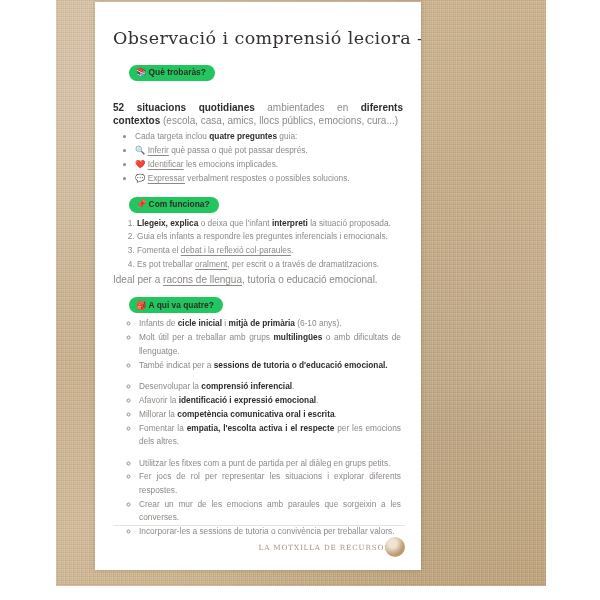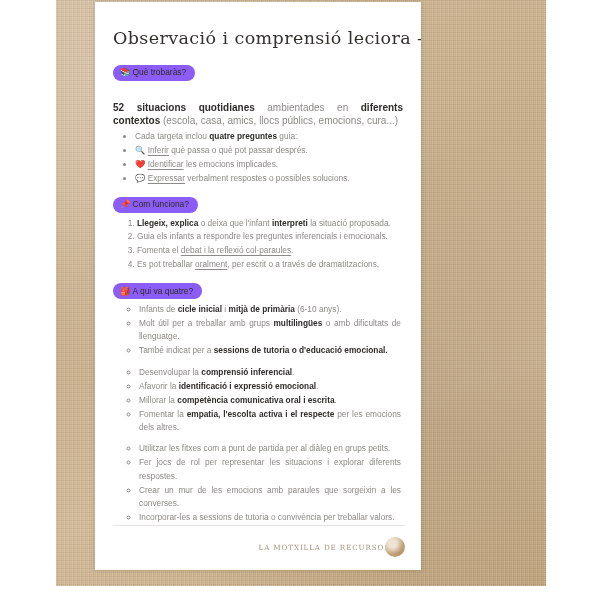--- a/index.html
+++ b/index.html
@@ -92,27 +92,27 @@
     font-size: 10px;
     line-height: 13.2px;
     color: #8d8986;
     text-align: justify;
     margin: 17px 0 3px 0;
   }
 
   
   .pill {
     display: inline-block;
-    background: #8b5cf6;
+    background: #22c55e;
     color: #2f2c2a;
     font-size: 8.4px;
-    font-weight: 400;
+    font-weight: 700;
     padding: 2.5px 9px 2.5px 7px;
     border-radius: 9px;
-    margin: 0 0 3px 0;
+    margin: 0 0 3px 16px;
     line-height: 11px;
     white-space: nowrap;
   }
   .pill .emo { font-size: 8.5px; margin-right: 2px; }
 
   .section { margin-bottom: 8px; }
 
   
   ul.dot, ul.circle, ol.num {
     margin: 1px 0 0 0;
@@ -227,21 +227,21 @@
               <li>Cada targeta inclou <b>quatre preguntes</b> guia:</li>
               <li>🔍 <span class="u">Inferir</span> què passa o què pot passar després.</li>
               <li>❤️ <span class="u">Identificar</span> les emocions implicades.</li>
               <li>💬 <span class="u">Expressar</span> verbalment respostes o possibles solucions.</li>
             </ul></div>
           <div class="section"><div class="pill"><span class="emo">📌</span><span>Com funciona?</span></div><ol class="num">
               <li><b>Llegeix, explica</b> o deixa que l'infant <b>interpreti</b> la situació proposada.</li>
               <li>Guia els infants a respondre les preguntes inferencials i emocionals.</li>
               <li>Fomenta el <span class="u">debat i la reflexió col·paraules</span>.</li>
               <li>Es pot treballar <span class="u">oralment</span>, per escrit o a través de dramatitzacions.</li>
-            </ol></div>
+            </ol><p class="para" style="margin-top: 1px;">Ideal per a <span class="u">racons de llengua</span>, tutoria o educació emocional.</p></div>
           <div class="section"><div class="pill"><span class="emo">🎒</span><span>A qui va quatre?</span></div><ul class="circle">
               <li>Infants de <b>cicle inicial</b> i <b>mitjà de primària</b> (6-10 anys).</li>
               <li>Molt útil per a treballar amb grups <b>multilingües</b> o amb dificultats de llenguatge.</li>
               <li>També indicat per a <b>sessions de tutoria o d'educació emocional.</b></li>
             </ul></div>
           <div class="section"><ul class="circle">
               <li>Desenvolupar la <b>comprensió inferencial</b>.</li>
               <li>Afavorir la <b>identificació i expressió emocional</b>.</li>
               <li>Millorar la <b>competència comunicativa oral i escrita</b>.</li>
               <li>Fomentar la <b>empatia, l'escolta activa i el respecte</b> per les emocions dels altres.</li>

